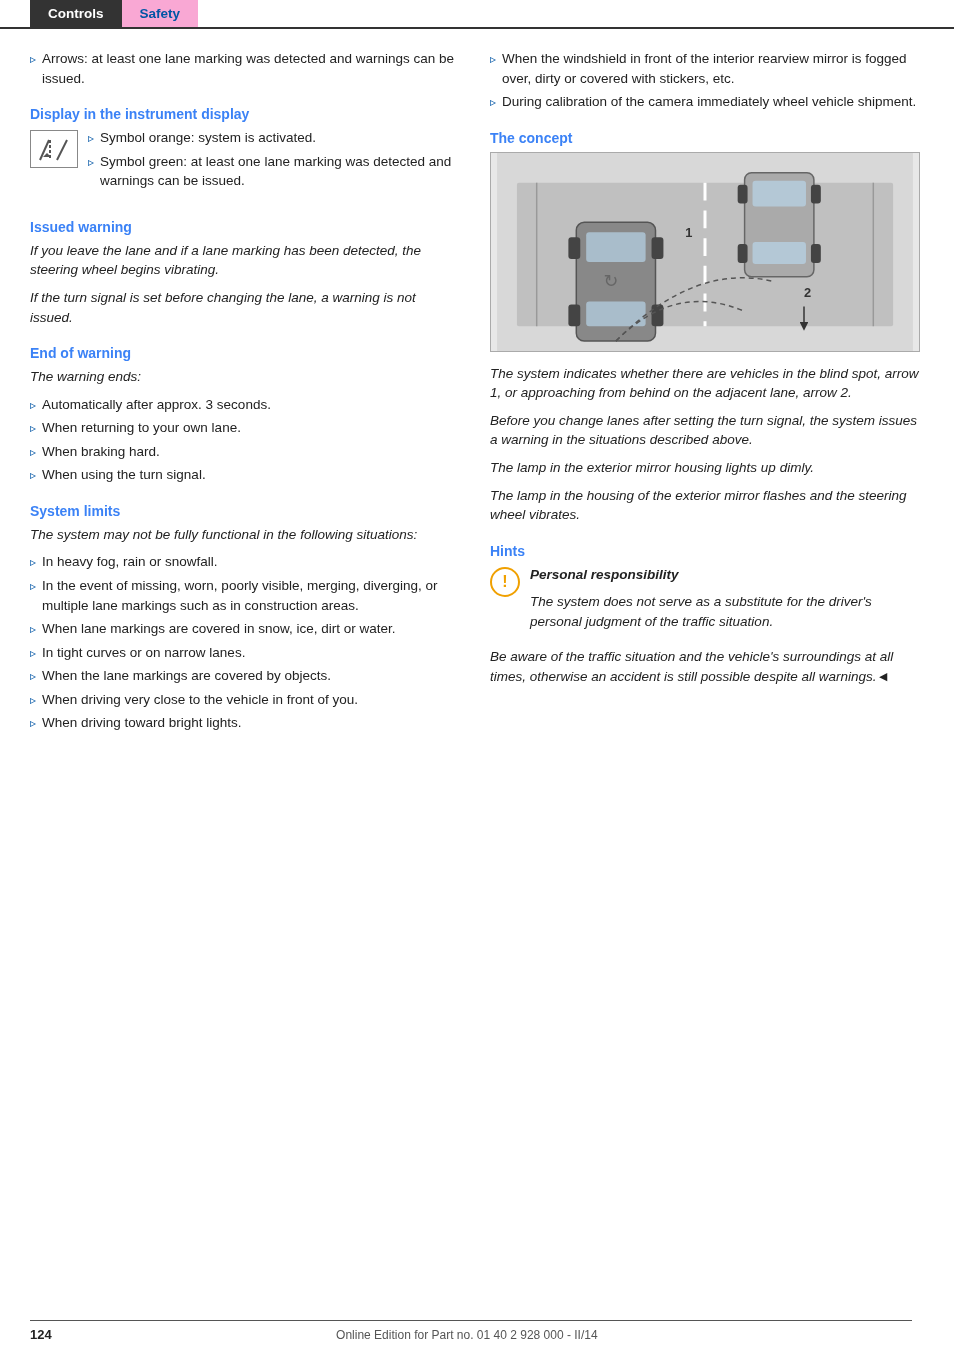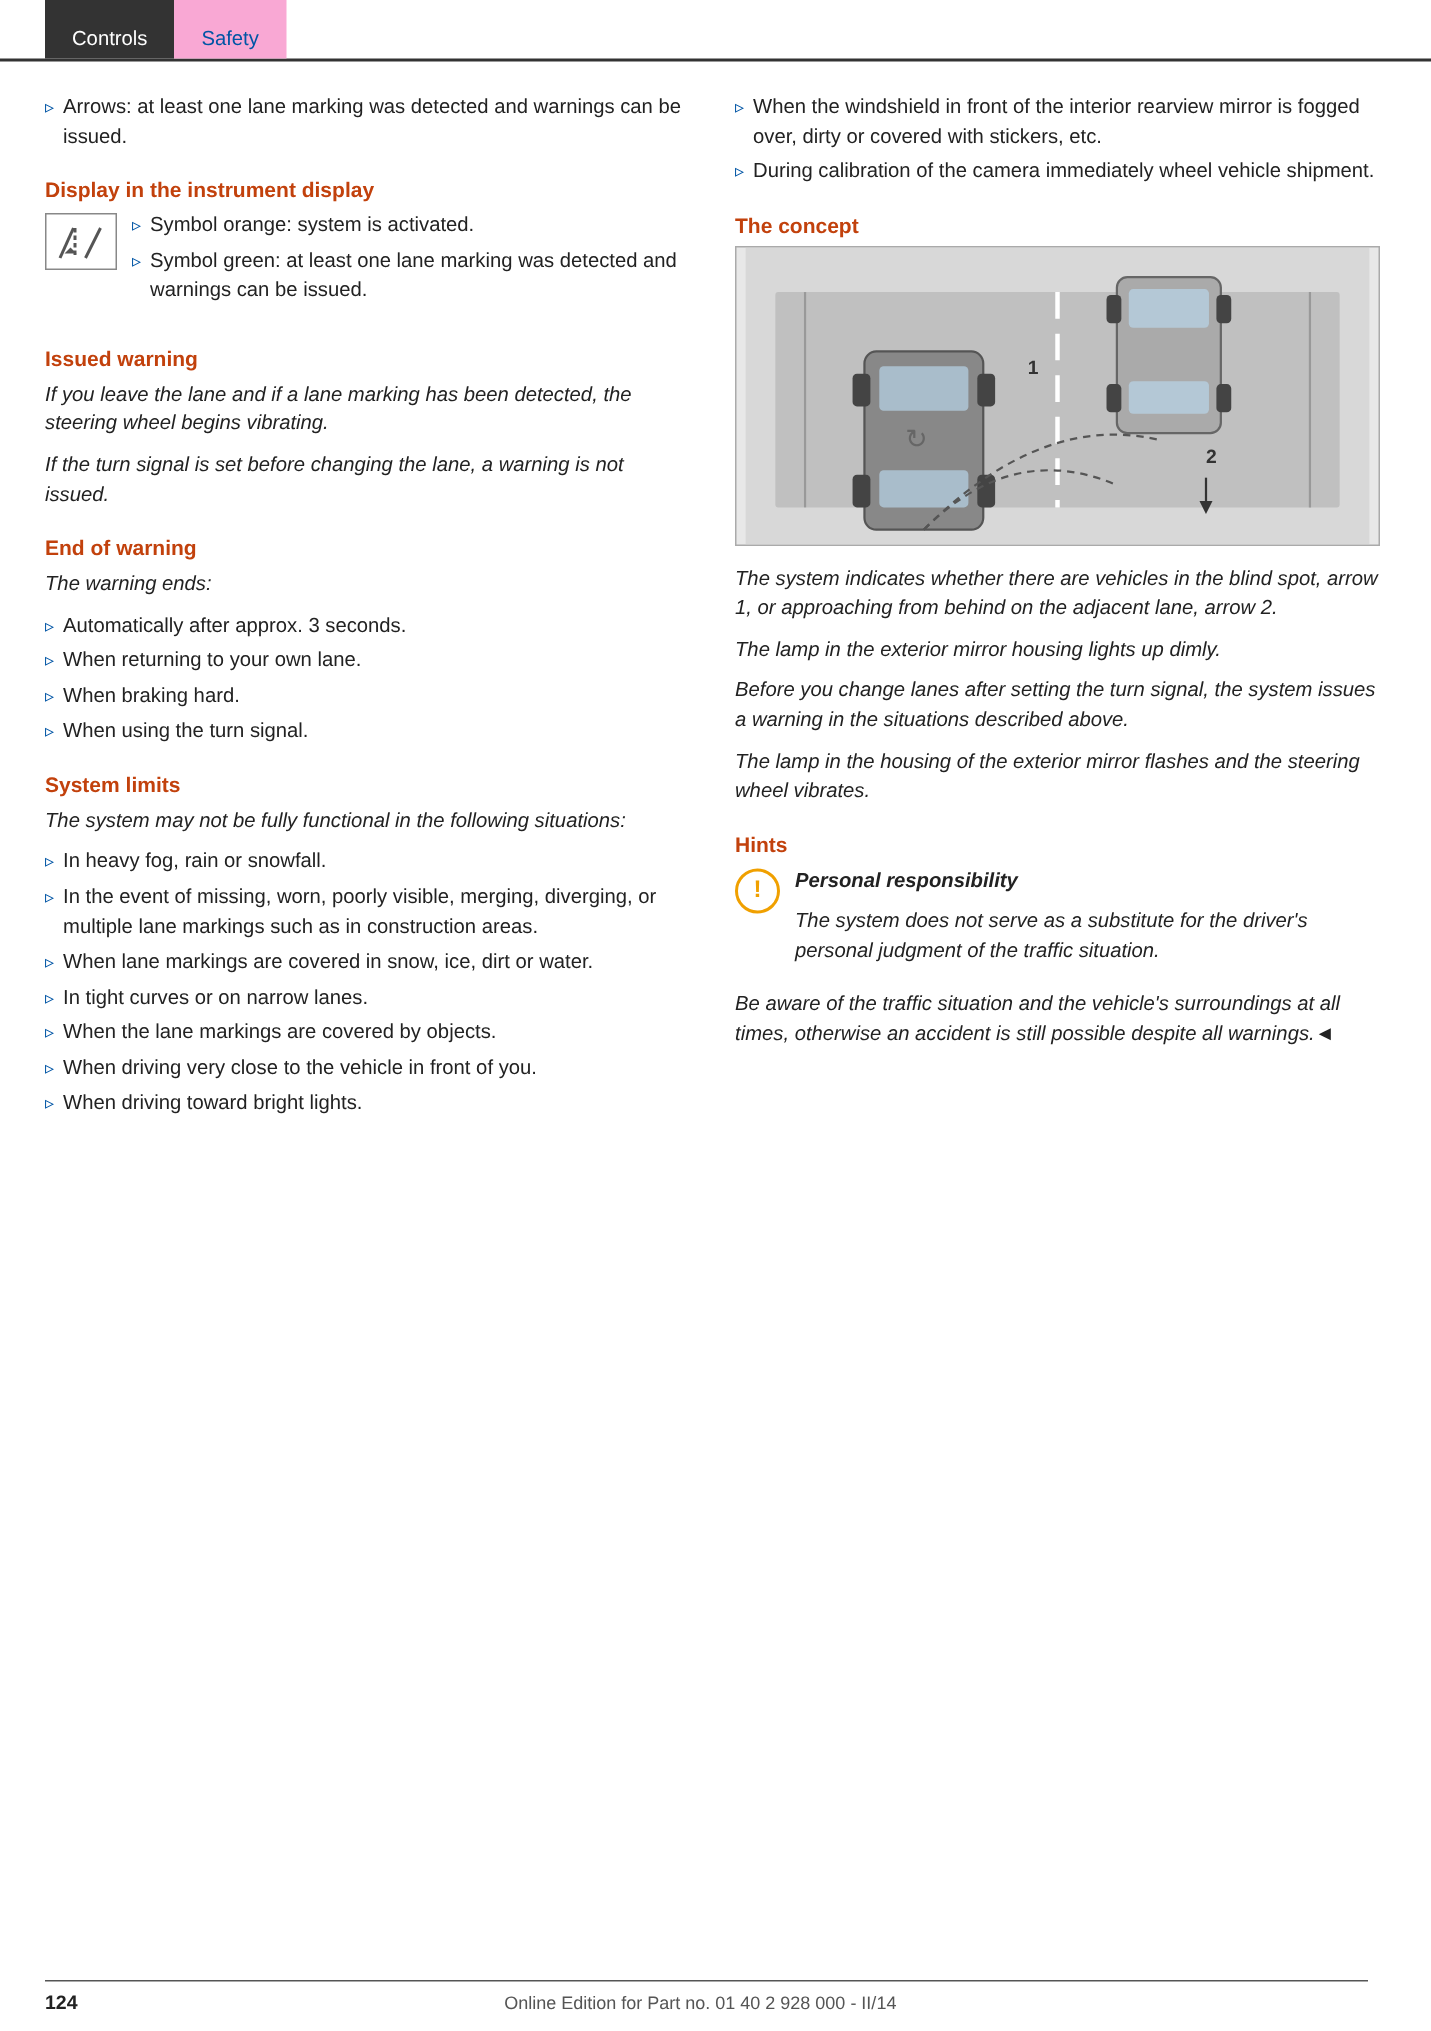--- a/index.html
+++ b/index.html
@@ -13,23 +13,23 @@
       position: relative;
     }
 
     
     .header-tabs {
       display: flex;
       border-bottom: 2px solid #333;
       padding: 0 30px;
     }
     .tab {
-      padding: 18px 18px 6px 18px;
+      padding: 6px 18px 6px 18px;
       font-size: 13.5px;
-      font-weight: normal;
+      font-weight: bold;
       cursor: default;
     }
     .tab-active {
       background: #333;
       color: #fff;
     }
     .tab-inactive {
       color: #0055a5;
       background: #f9a8d4;
     }
@@ -44,21 +44,21 @@
       flex: 1;
       max-width: 430px;
     }
     .col-right {
       flex: 1;
       max-width: 430px;
     }
 
     
     .section-title {
-      color: #c2410c;
+      color: #3b82f6;
       font-weight: bold;
       font-size: 14px;
       margin-bottom: 6px;
       margin-top: 18px;
     }
     .section-title:first-child {
       margin-top: 0;
     }
 
     
@@ -336,22 +336,22 @@
         </g>
         <defs>
           <marker id="arrow" markerWidth="6" markerHeight="6" refX="3" refY="3" orient="auto">
             <path d="M0,0 L6,3 L0,6 Z" fill="#333"></path>
           </marker>
         </defs>
       </svg>
     </div>
 
     <p>The system indicates whether there are vehicles in the blind spot, arrow 1, or approaching from behind on the adjacent lane, arrow 2.</p>
+    <p>Before you change lanes after setting the turn signal, the system issues a warning in the situations described above.</p>
     <p>The lamp in the exterior mirror housing lights up dimly.</p>
-    <p>Before you change lanes after setting the turn signal, the system issues a warning in the situations described above.</p>
     <p>The lamp in the housing of the exterior mirror flashes and the steering wheel vibrates.</p>
 
     <div class="section-title">Hints</div>
     <div class="hint-box">
       <div class="warning-icon">!</div>
       <div>
         <p><strong>Personal responsibility</strong></p>
         <p>The system does not serve as a substitute for the driver's personal judgment of the traffic situation.</p>
       </div>
     </div>

